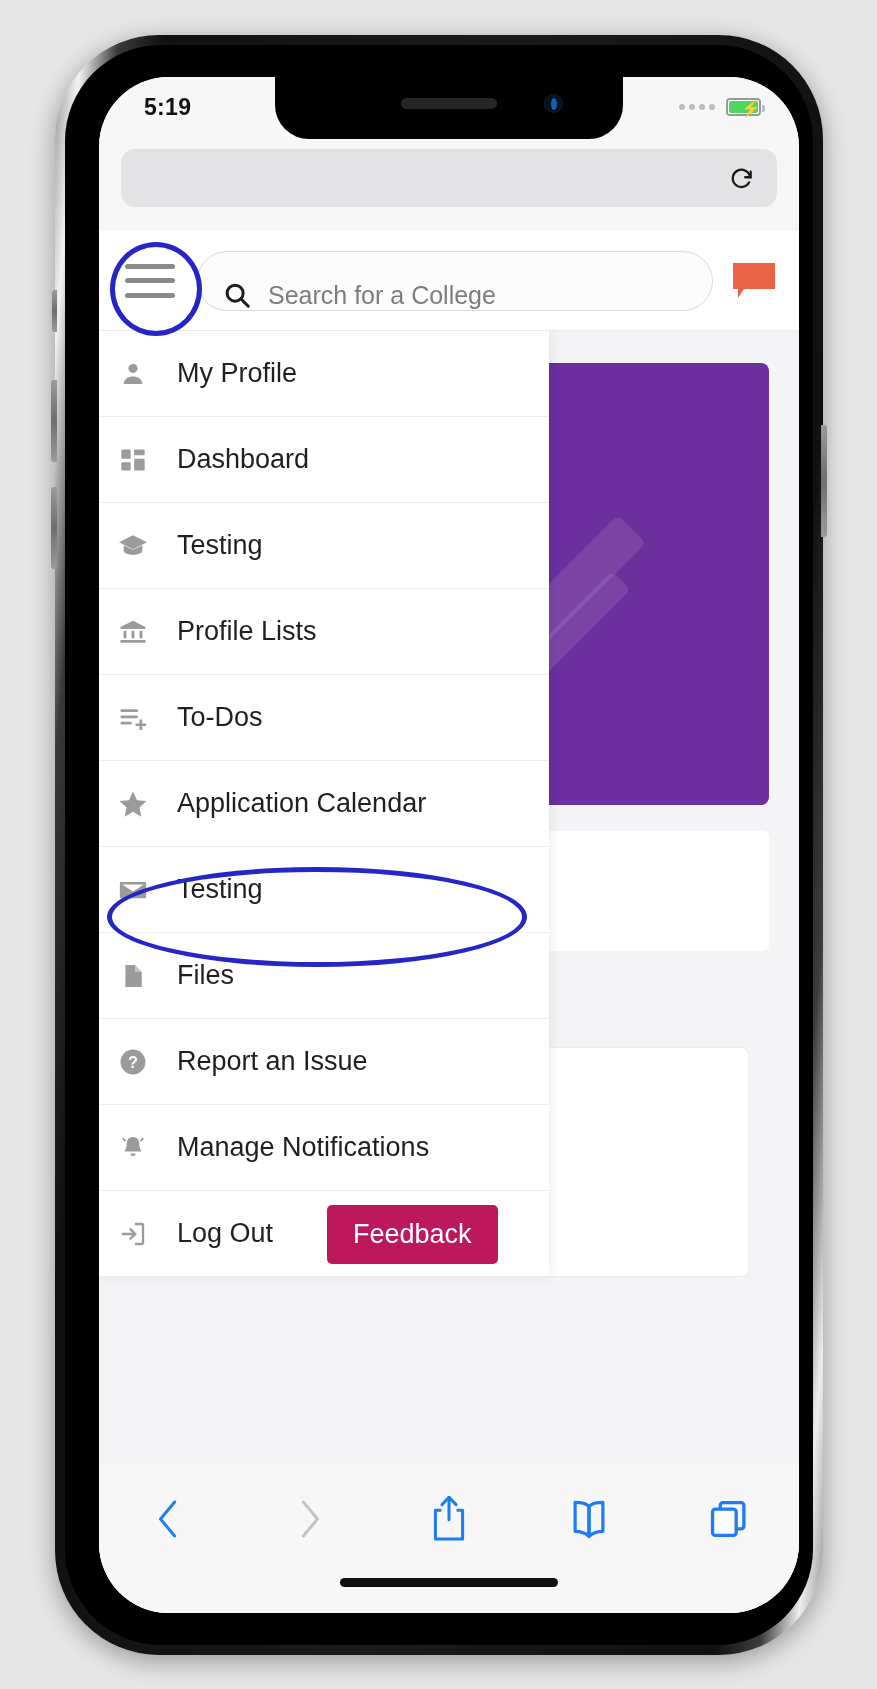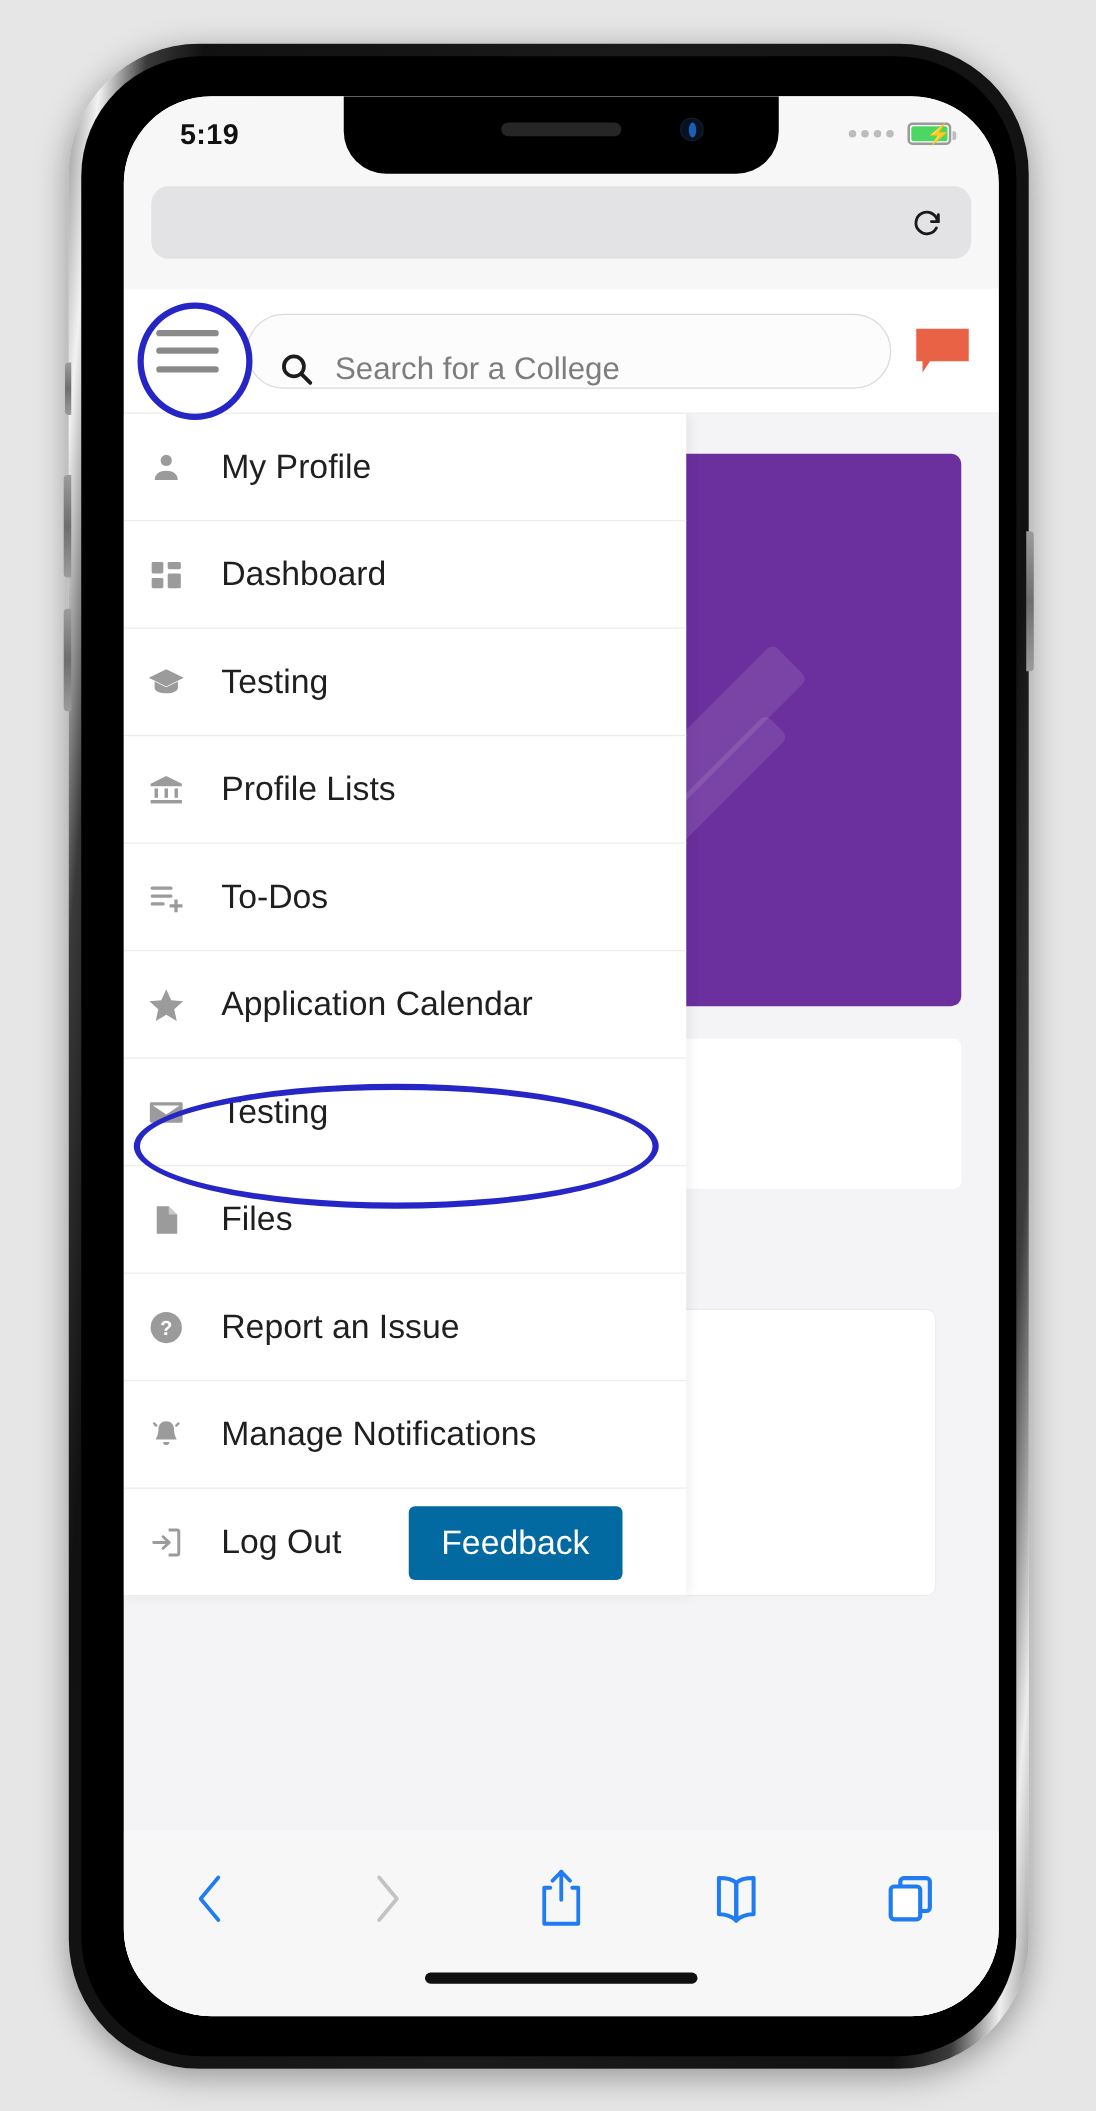--- a/index.html
+++ b/index.html
@@ -159,21 +159,21 @@
   }
   .menu-item .mi-icon {
     width:40px; flex:0 0 40px; display:flex; align-items:center; justify-content:center;
     color:#9b9b9b;
   }
   .menu-item .mi-label { font-size:27px; color:#1f1f1f; white-space:nowrap; }
 
   
   #feedback-btn {
     position:absolute; left:228px; top:14px;
-    background:#0369a1; color:#fff; border:none;
+    background:#be185d; color:#fff; border:none;
     font-size:27px; font-family:"Liberation Sans",sans-serif;
     padding:14px 26px; border-radius:5px; cursor:pointer; z-index:5;
   }
 
   
   #annot-hamburger {
     position:absolute; left:11px; top:165px; width:92px; height:94px;
     border:5px solid #2626c7; border-radius:50%;
     z-index:80; pointer-events:none;
   }

